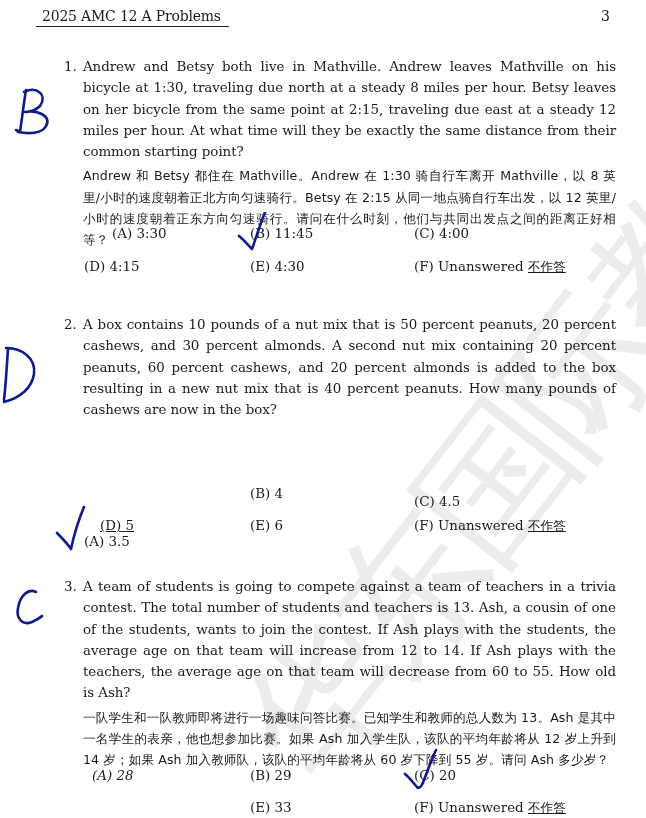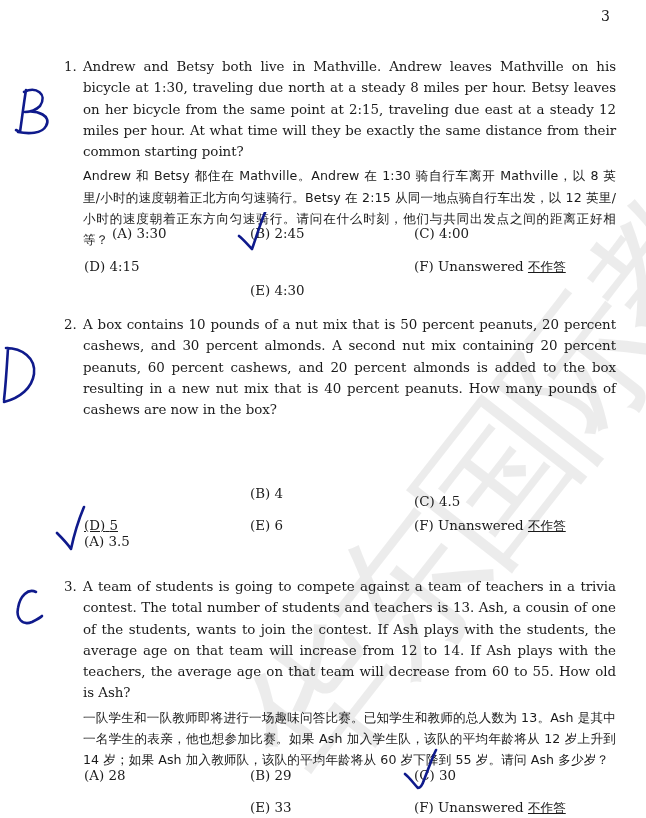--- a/index.html
+++ b/index.html
@@ -21,67 +21,68 @@
   .choices { position: absolute; left: 84px; width: 520px; font-size: 13.4px; }
   .choice { position: absolute; white-space: nowrap; }
   .choice .zh { font-family: "DejaVu Sans", sans-serif; font-size: 12.6px; text-decoration: underline; }
   .hand { position: absolute; pointer-events: none; }
   .hand svg { overflow: visible; }
 </style>
 </head>
 <body>
 
 <div class="header">
+  <span class="header-title">2025 AMC 12 A Problems</span>
   <span class="header-page">3</span>
 </div>
 
 <div class="watermark">华东国际教育</div>
 
 <div class="problem" style="top:56px;">
   <span class="pnum">1.</span>
   <div class="ptext">
     <div class="ptext-en">Andrew and Betsy both live in Mathville. Andrew leaves Mathville on his bicycle at 1:30, traveling due north at a steady 8 miles per hour. Betsy leaves on her bicycle from the same point at 2:15, traveling due east at a steady 12 miles per hour. At what time will they be exactly the same distance from their common starting point?</div>
     <div class="ptext-zh">Andrew 和 Betsy 都住在 Mathville。Andrew 在 1:30 骑自行车离开 Mathville，以 8 英里/小时的速度朝着正北方向匀速骑行。Betsy 在 2:15 从同一地点骑自行车出发，以 12 英里/小时的速度朝着正东方向匀速骑行。请问在什么时刻，他们与共同出发点之间的距离正好相等？</div>
   </div>
 </div>
 <div class="choices" style="top:226px;">
   <div class="choice" style="left:0;top:0;margin-left:28px;"><span>(A)</span> <span>3:30</span></div>
-  <div class="choice" style="left:166px;top:0;"><span>(B)</span> <span>2:45</span></div>
+  <div class="choice" style="left:166px;top:0;"><span>(B)</span> <span>11:45</span></div>
   <div class="choice" style="left:330px;top:0;"><span>(C)</span> <span>4:00</span></div>
   <div class="choice" style="left:0;top:33px;"><span>(D)</span> <span>4:15</span></div>
-  <div class="choice" style="left:166px;top:33px;margin-top:24px;"><span>(E)</span> <span>4:30</span></div>
+  <div class="choice" style="left:166px;top:33px;"><span>(E)</span> <span>4:30</span></div>
   <div class="choice" style="left:330px;top:33px;"><span>(F)</span> <span>Unanswered</span> <span class="zh">不作答</span></div>
 </div>
 
 <div class="problem" style="top:314px;">
   <span class="pnum">2.</span>
   <div class="ptext">
     <div class="ptext-en">A box contains 10 pounds of a nut mix that is 50 percent peanuts, 20 percent cashews, and 30 percent almonds. A second nut mix containing 20 percent peanuts, 60 percent cashews, and 20 percent almonds is added to the box resulting in a new nut mix that is 40 percent peanuts. How many pounds of cashews are now in the box?</div>
   </div>
 </div>
 <div class="choices" style="top:486px;">
   <div class="choice" style="left:0;top:0;margin-top:48px;"><span>(A)</span> <span>3.5</span></div>
   <div class="choice" style="left:166px;top:0;"><span>(B)</span> <span>4</span></div>
   <div class="choice" style="left:330px;top:8px;"><span>(C)</span> <span>4.5</span></div>
-  <div class="choice" style="left:0;top:32px;text-decoration:underline;"><span>(D)</span> <span>5</span></div>
+  <div class="choice" style="left:16px;top:32px;text-decoration:underline;"><span>(D)</span> <span>5</span></div>
   <div class="choice" style="left:166px;top:32px;"><span>(E)</span> <span>6</span></div>
   <div class="choice" style="left:330px;top:32px;"><span>(F)</span> <span>Unanswered</span> <span class="zh">不作答</span></div>
 </div>
 
 <div class="problem" style="top:576px;">
   <span class="pnum">3.</span>
   <div class="ptext">
     <div class="ptext-en">A team of students is going to compete against a team of teachers in a trivia contest. The total number of students and teachers is 13. Ash, a cousin of one of the students, wants to join the contest. If Ash plays with the students, the average age on that team will increase from 12 to 14. If Ash plays with the teachers, the average age on that team will decrease from 60 to 55. How old is Ash?</div>
     <div class="ptext-zh">一队学生和一队教师即将进行一场趣味问答比赛。已知学生和教师的总人数为 13。Ash 是其中一名学生的表亲，他也想参加比赛。如果 Ash 加入学生队，该队的平均年龄将从 12 岁上升到 14 岁；如果 Ash 加入教师队，该队的平均年龄将从 60 岁下降到 55 岁。请问 Ash 多少岁？</div>
   </div>
 </div>
 <div class="choices" style="top:768px;">
-  <div class="choice" style="left:0;top:0;"><span>(A)</span> <span>28</span></div>
+  <div class="choice" style="left:8px;top:0;font-style:italic;"><span>(A)</span> <span>28</span></div>
   <div class="choice" style="left:166px;top:0;"><span>(B)</span> <span>29</span></div>
-  <div class="choice" style="left:330px;top:0;"><span>(C)</span> <span>30</span></div>
+  <div class="choice" style="left:330px;top:0;"><span>(C)</span> <span>20</span></div>
   <div class="choice" style="left:0;top:32px;margin-top:44px;"><span>(D)</span> <span>32</span></div>
   <div class="choice" style="left:166px;top:32px;"><span>(E)</span> <span>33</span></div>
   <div class="choice" style="left:330px;top:32px;"><span>(F)</span> <span>Unanswered</span> <span class="zh">不作答</span></div>
 </div>
 
 <div class="hand" style="left:12px;top:88px;">
   <svg width="40" height="50" viewBox="0 0 40 50">
     <path d="M14 2 C12 14, 10 30, 8 44 M8 44 L4 42 M12 4 C24 -2, 36 6, 28 18 C24 22, 18 24, 13 24 C26 22, 40 28, 34 38 C30 46, 16 46, 6 44" fill="none" stroke="#0f1a8c" stroke-width="2.6" stroke-linecap="round" stroke-linejoin="round"></path>
   </svg>
 </div>

